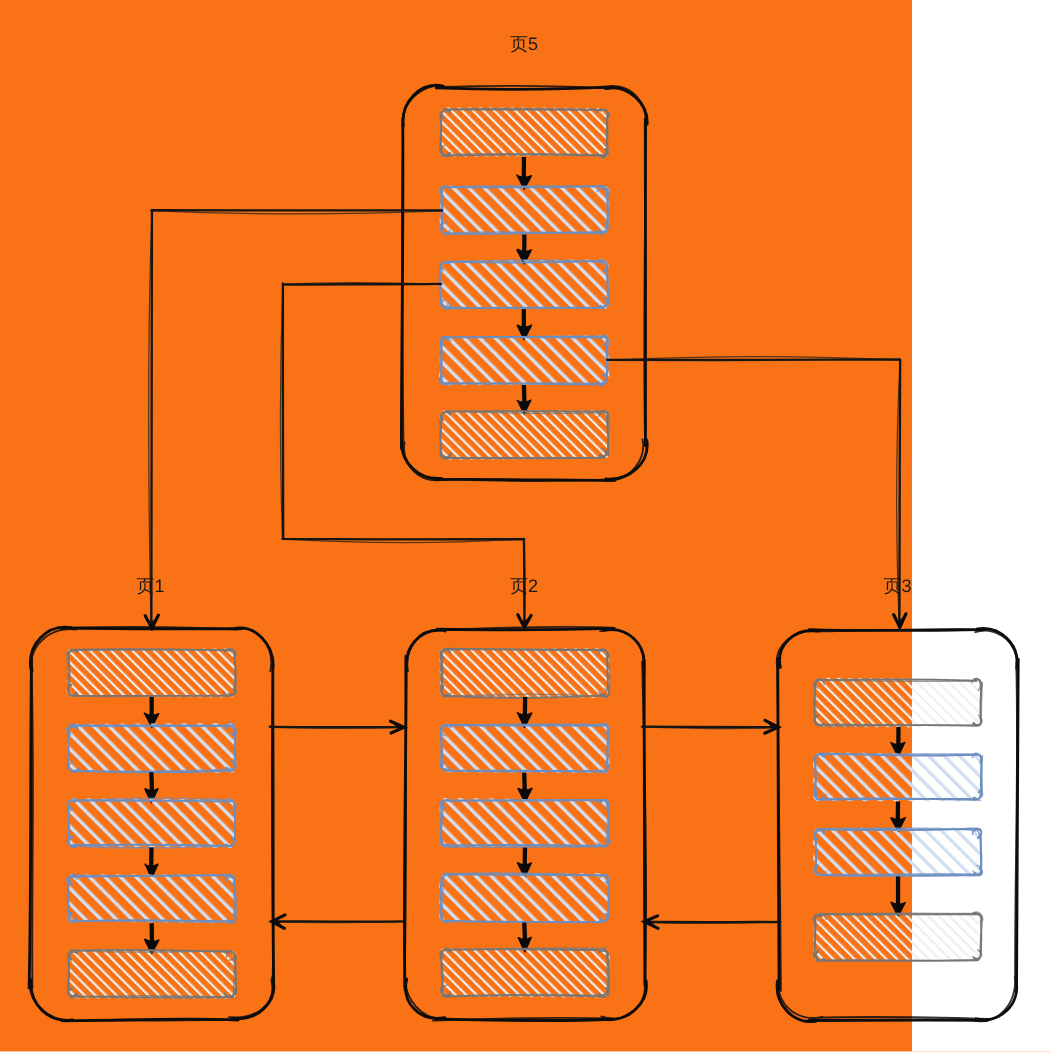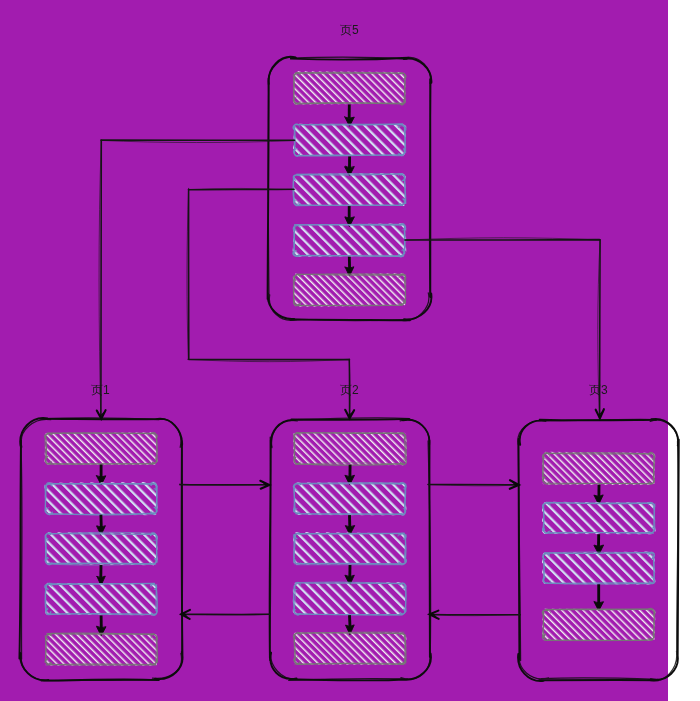--- a/index.html
+++ b/index.html
@@ -1,19 +1,19 @@
 <!DOCTYPE html>
 <html><head>
 <meta charset="utf-8">
 <title>B+Tree Page Diagram</title>
 <style>
   html,body{margin:0;padding:0;background:#ffffff;}
   body{width:700px;height:701px;overflow:hidden;
        font-family:"Liberation Sans","DejaVu Sans",sans-serif;}
-  #stage{position:relative;width:668px;height:701px;background:#a21caf;}
+  #stage{position:relative;width:608px;height:701px;background:#f97316;}
   svg#canvas{position:absolute;left:0;top:0;width:700px;height:701px;}
   svg text{font-family:"Liberation Sans","DejaVu Sans",sans-serif;
            -webkit-font-smoothing:antialiased;}
 </style>
 </head>
 <body>
 
 <div id="stage">
   <svg id="canvas" xmlns="http://www.w3.org/2000/svg" viewBox="0 0 700 701">
       <defs>

